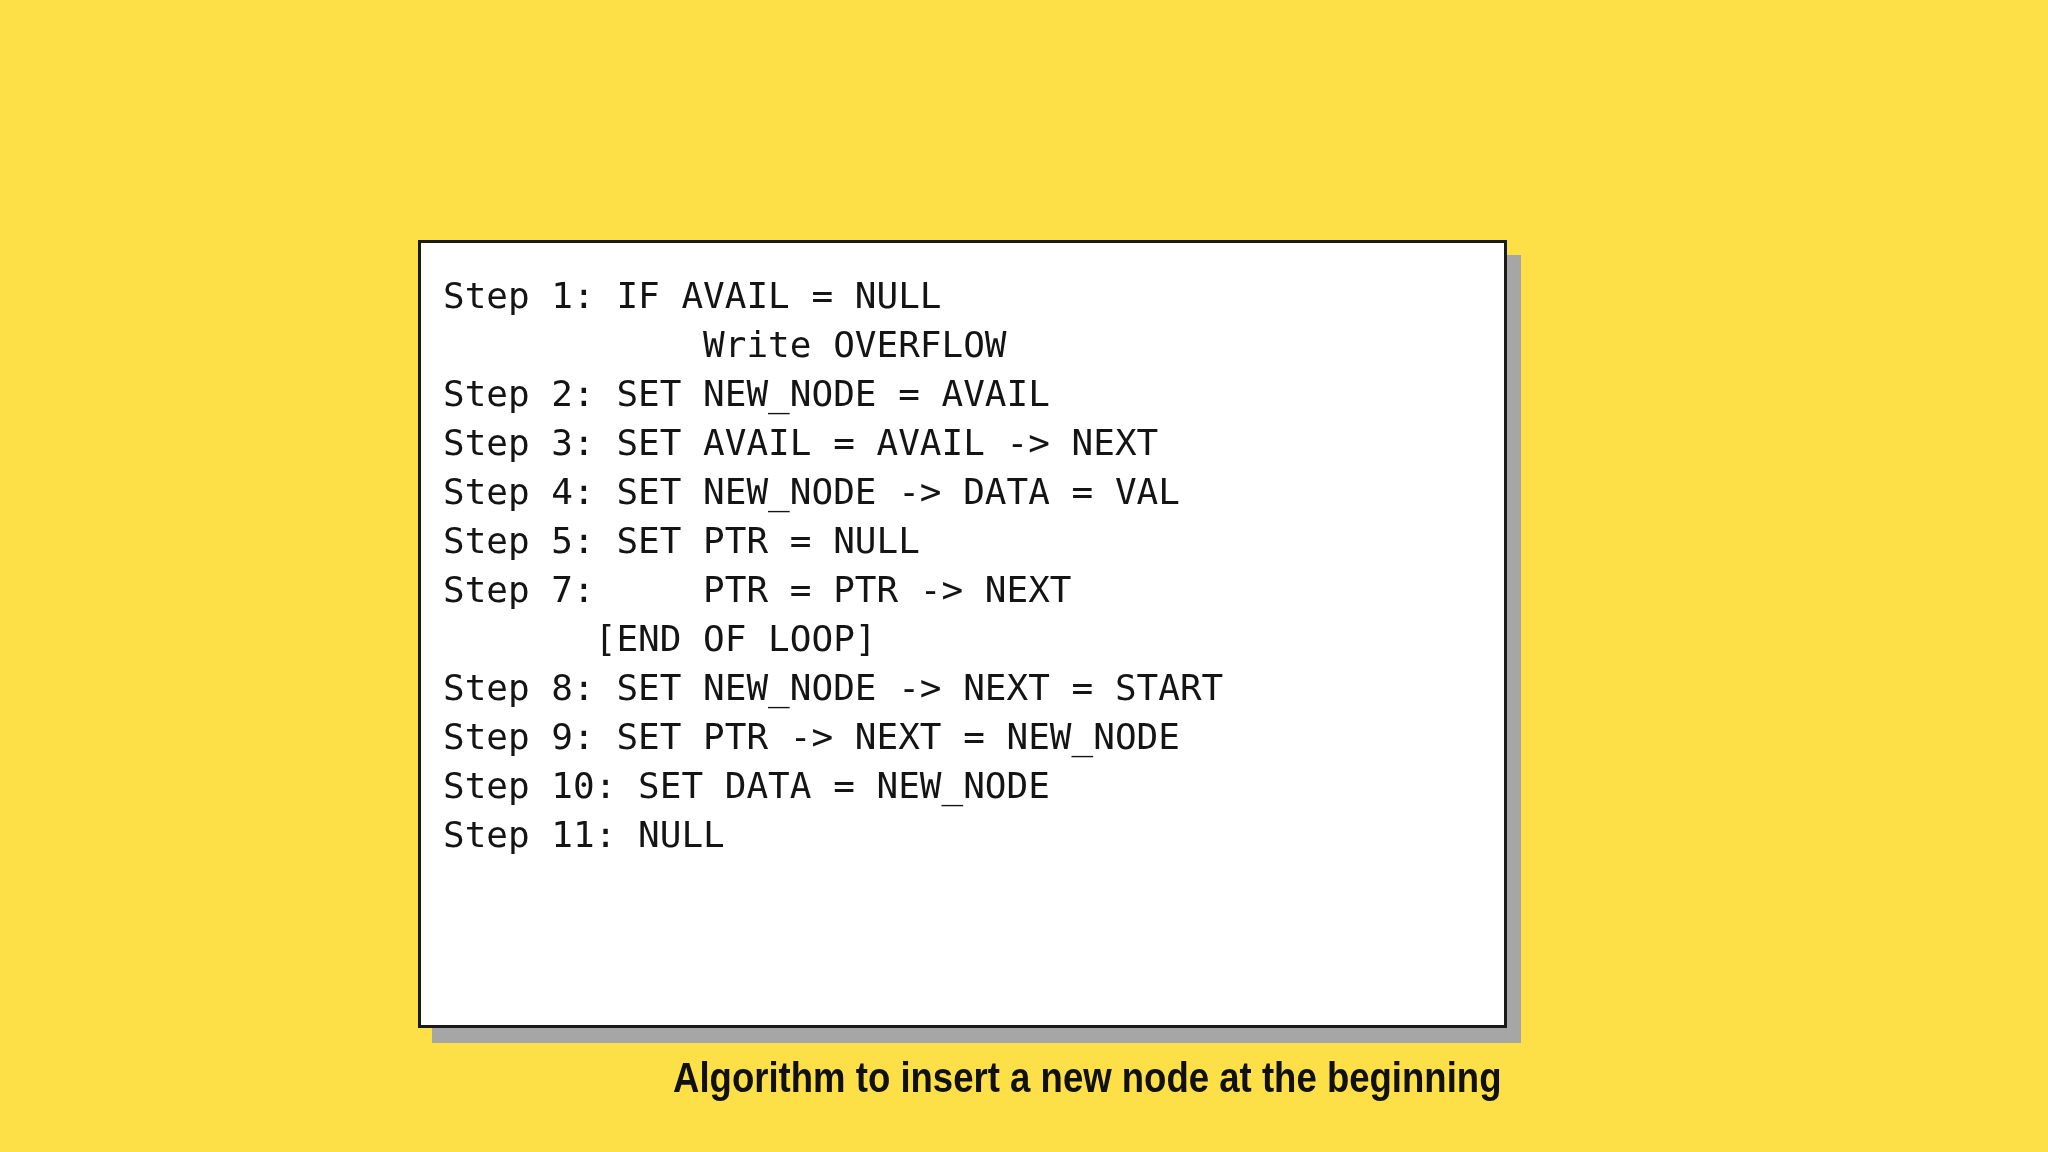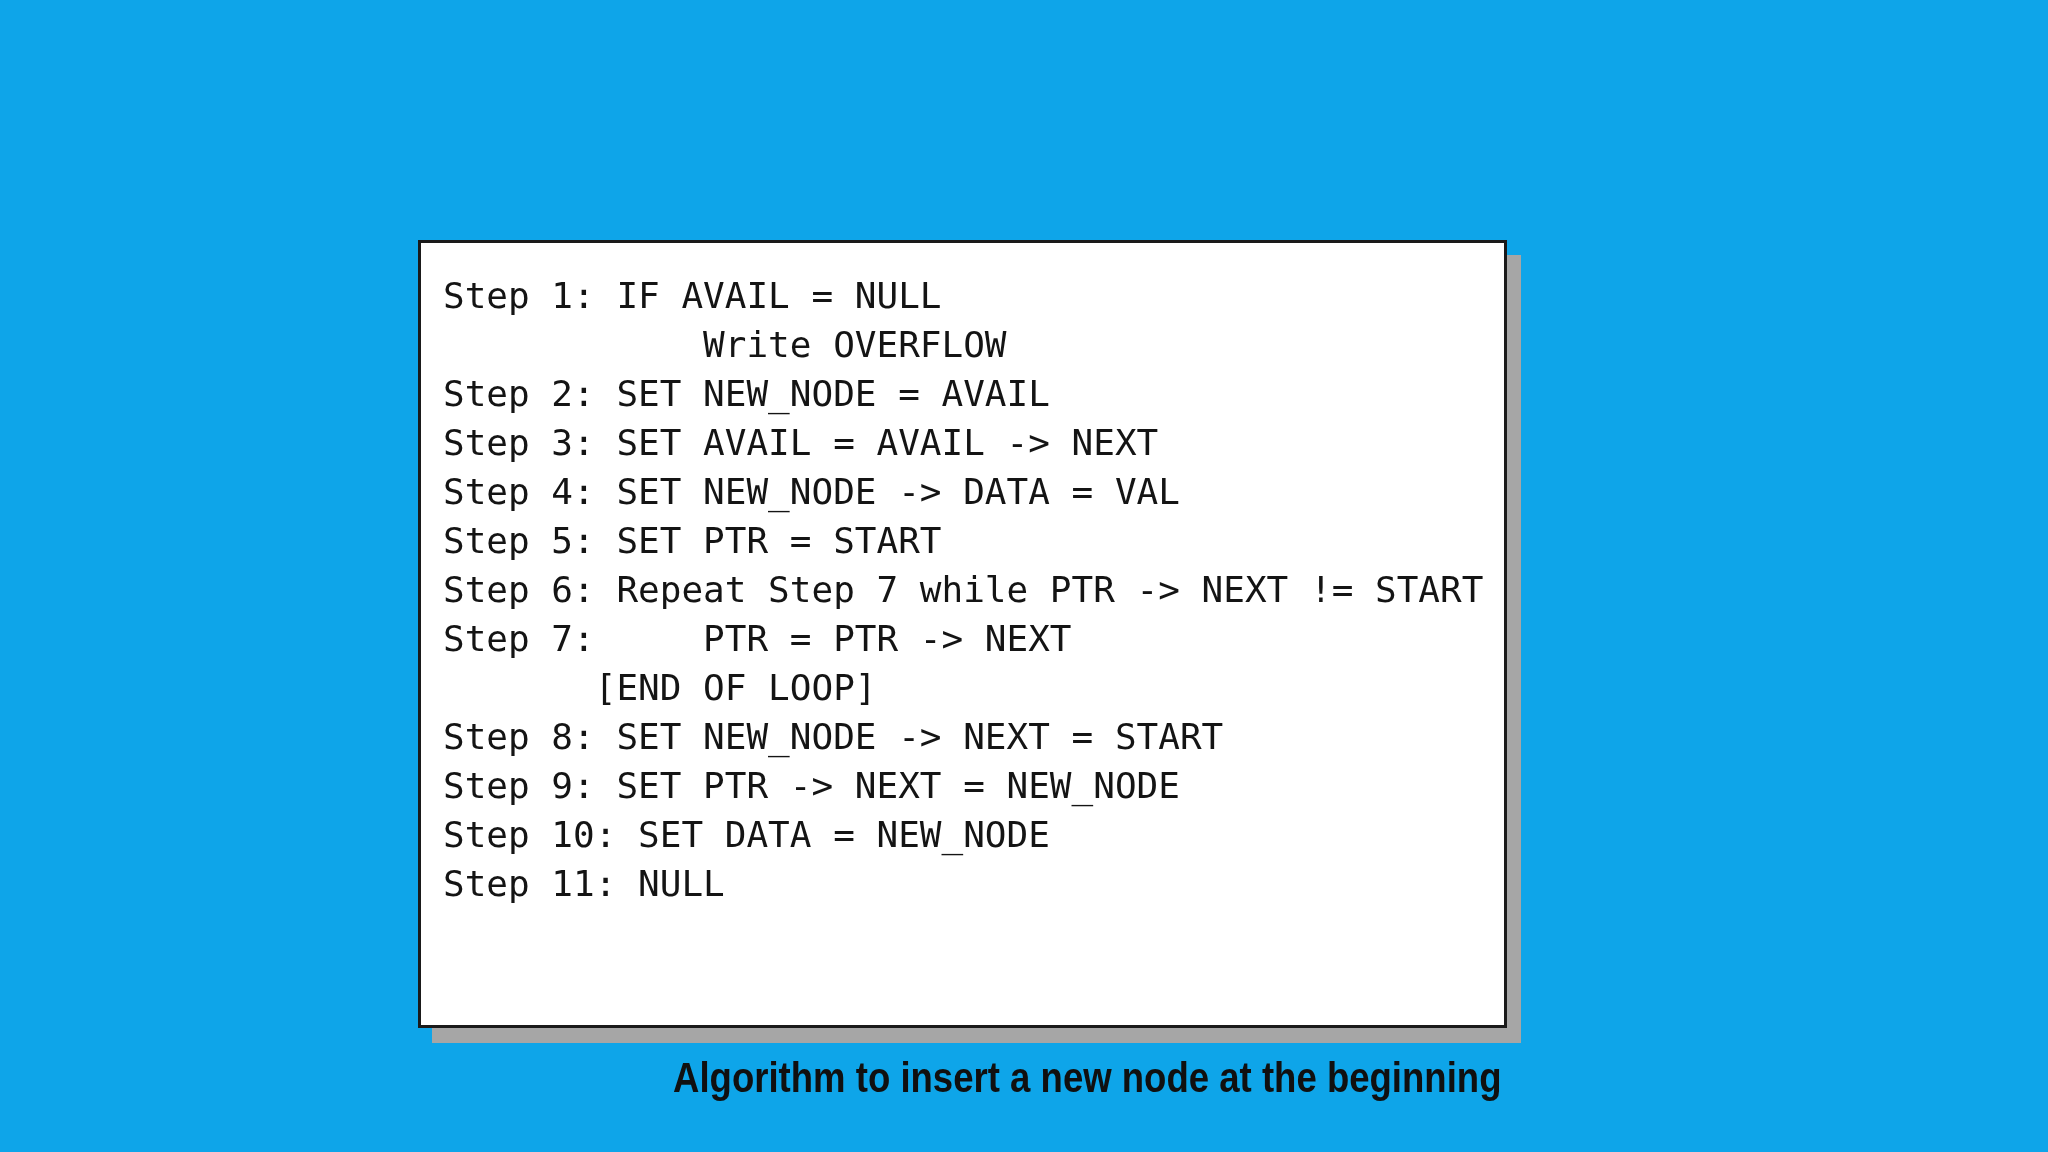--- a/index.html
+++ b/index.html
@@ -5,21 +5,21 @@
   * { margin: 0; padding: 0; box-sizing: border-box; }
   html, body {
     width: 2048px; height: 1152px;
     background: #ffffff;
     overflow: hidden;
     font-family: "DejaVu Sans", sans-serif;
   }
   .page {
     position: relative;
     width: 2048px; height: 1152px;
-    background: #0ea5e9;
+    background: #fde047;
   }
   .algo-box {
     position: absolute;
     left: 418px; top: 240px;
     width: 1089px; height: 788px;
     background: #ffffff;
     border: 3px solid #1a1a1a;
     box-shadow: 14px 15px 0 0 #a6a6a6;
   }
   .code-area {
@@ -53,22 +53,21 @@
 
 <div class="page">
 
   <div class="algo-box">
     <div class="code-area">
         <div class="code-line">Step 1: IF AVAIL = NULL</div>
         <div class="code-line">            Write OVERFLOW</div>
         <div class="code-line">Step 2: SET NEW_NODE = AVAIL</div>
         <div class="code-line">Step 3: SET AVAIL = AVAIL -&gt; NEXT</div>
         <div class="code-line">Step 4: SET NEW_NODE -&gt; DATA = VAL</div>
-        <div class="code-line">Step 5: SET PTR = START</div>
-        <div class="code-line">Step 6: Repeat Step 7 while PTR -&gt; NEXT != START</div>
+        <div class="code-line">Step 5: SET PTR = NULL</div>
         <div class="code-line">Step 7:     PTR = PTR -&gt; NEXT</div>
         <div class="code-line">       [END OF LOOP]</div>
         <div class="code-line">Step 8: SET NEW_NODE -&gt; NEXT = START</div>
         <div class="code-line">Step 9: SET PTR -&gt; NEXT = NEW_NODE</div>
         <div class="code-line">Step 10: SET DATA = NEW_NODE</div>
         <div class="code-line">Step 11: NULL</div>
       </div>
   </div>
 
   <div class="caption">Algorithm to insert a new node at the beginning</div>

